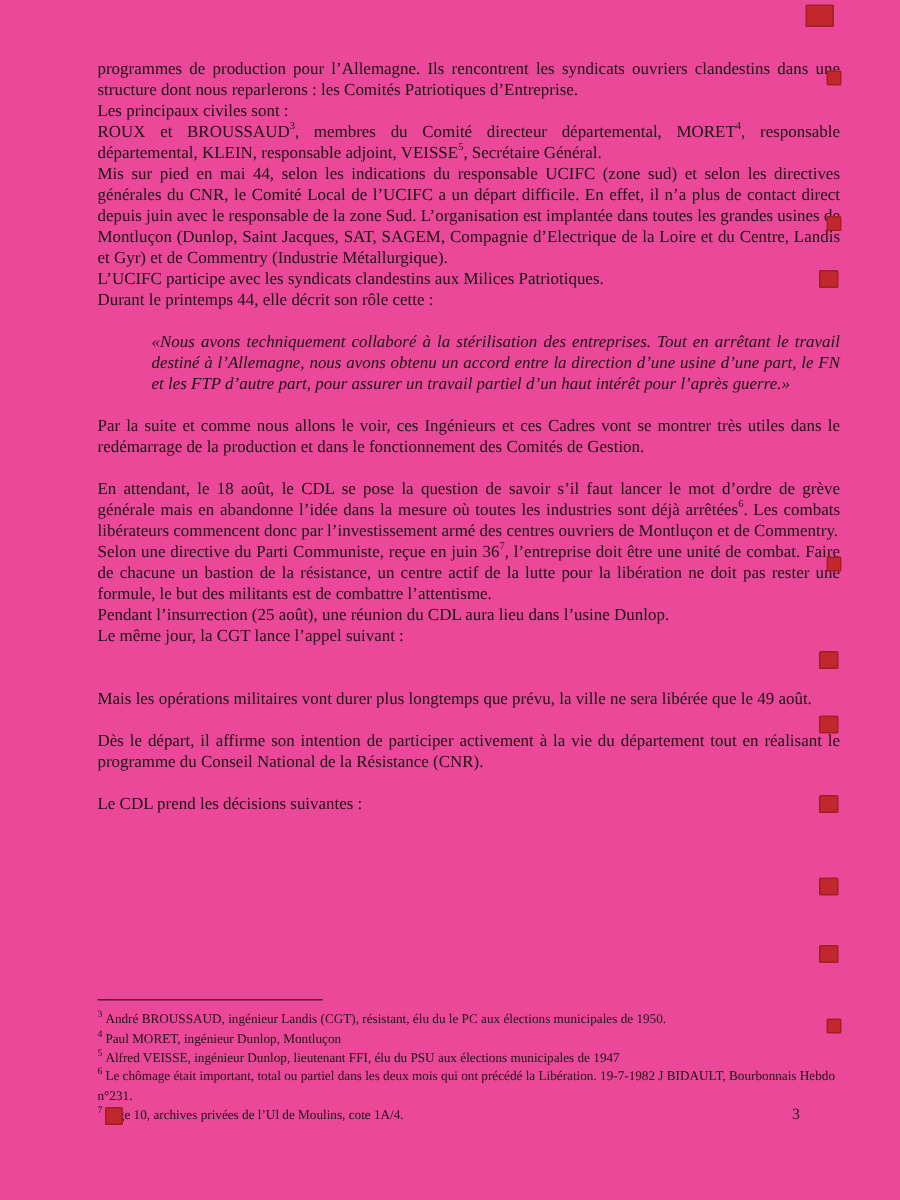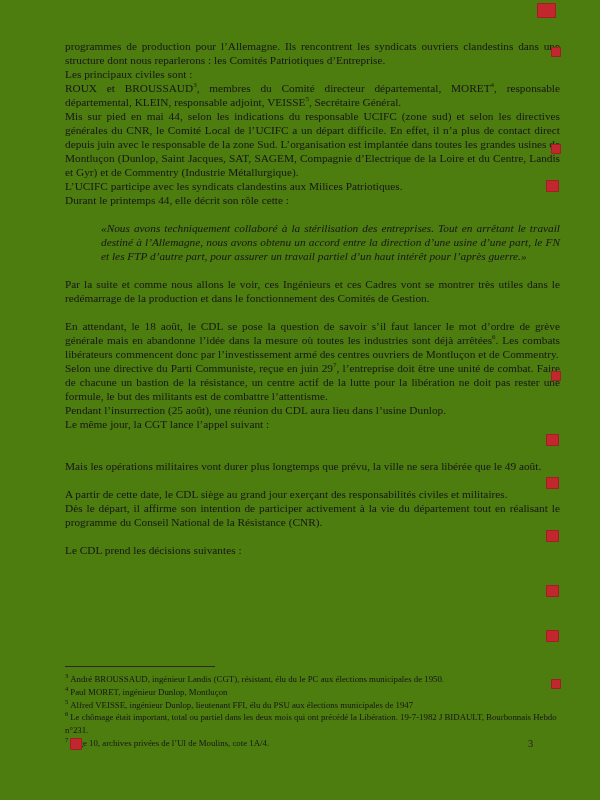--- a/index.html
+++ b/index.html
@@ -1,20 +1,20 @@
 <!DOCTYPE html>
 <html><head>
 <meta charset="utf-8">
 <style>
   * { margin:0; padding:0; box-sizing:border-box; }
   html,body { width:600px; height:800px; }
   body { background:#e8e8e8; font-family:"Liberation Serif","DejaVu Serif",serif; }
   .page {
     position:relative; width:600px; height:800px;
-    background:#4d7c0f; color:#161616; overflow:hidden;
+    background:#ec4899; color:#161616; overflow:hidden;
   }
   .content {
     position:absolute; left:65px; top:39px; width:495px;
     font-size:11.3px; line-height:14px; text-align:justify;
   }
   .para { }
   .quote {
     margin-left:36px; font-style:italic;font-family:Liberation Serif, serif;
   }
   .spacer { height:14px; }
@@ -50,28 +50,27 @@
       <div class="para"><span>ROUX et BROUSSAUD</span><sup>3</sup><span>, membres du Comité directeur départemental, MORET</span><sup>4</sup><span>, responsable départemental, KLEIN, responsable adjoint, VEISSE</span><sup>5</sup><span>, Secrétaire Général.</span></div>
       <div class="para"><span>Mis sur pied en mai 44, selon les indications du responsable UCIFC (zone sud) et selon les directives générales du CNR, le Comité Local de l’UCIFC a un départ difficile. En effet, il n’a plus de contact direct depuis juin avec le responsable de la zone Sud. L’organisation est implantée dans toutes les grandes usines de Montluçon (Dunlop, Saint Jacques, SAT, SAGEM, Compagnie d’Electrique de la Loire et du Centre, Landis et Gyr) et de Commentry (Industrie Métallurgique).</span></div>
       <div class="para"><span>L’UCIFC participe avec les syndicats clandestins aux Milices Patriotiques.</span></div>
       <div class="para"><span>Durant le printemps 44, elle décrit son rôle cette :</span></div>
       <div class="spacer"></div>
       <div class="quote"><span>«Nous avons techniquement collaboré à la stérilisation des entreprises. Tout en arrêtant le travail destiné à l’Allemagne, nous avons obtenu un accord entre la direction d’une usine d’une part, le FN et les FTP d’autre part, pour assurer un travail partiel d’un haut intérêt pour l’après guerre.»</span></div>
       <div class="spacer"></div>
       <div class="para"><span>Par la suite et comme nous allons le voir, ces Ingénieurs et ces Cadres vont se montrer très utiles dans le redémarrage de la production et dans le fonctionnement des Comités de Gestion.</span></div>
       <div class="spacer"></div>
       <div class="para"><span>En attendant, le 18 août, le CDL se pose la question de savoir s’il faut lancer le mot d’ordre de grève générale mais en abandonne l’idée dans la mesure où toutes les industries sont déjà arrêtées</span><sup>6</sup><span>. Les combats libérateurs commencent donc par l’investissement armé des centres ouvriers de Montluçon et de Commentry.</span></div>
-      <div class="para"><span>Selon une directive du Parti Communiste, reçue en juin 29</span><sup>7</sup><span>, l’entreprise doit être une unité de combat. Faire de chacune un bastion de la résistance, un centre actif de la lutte pour la libération ne doit pas rester une formule, le but des militants est de combattre l’attentisme.</span></div>
+      <div class="para"><span>Selon une directive du Parti Communiste, reçue en juin 36</span><sup>7</sup><span>, l’entreprise doit être une unité de combat. Faire de chacune un bastion de la résistance, un centre actif de la lutte pour la libération ne doit pas rester une formule, le but des militants est de combattre l’attentisme.</span></div>
       <div class="para"><span>Pendant l’insurrection (25 août), une réunion du CDL aura lieu dans l’usine Dunlop.</span></div>
       <div class="para"><span>Le même jour, la CGT lance l’appel suivant :</span></div>
       <div class="spacer"></div>
       <div class="spacer"></div>
       <div class="para"><span>Mais les opérations militaires vont durer plus longtemps que prévu, la ville ne sera libérée que le 49 août.</span></div>
       <div class="spacer"></div>
-      <div class="para"><span>A partir de cette date, le CDL siège au grand jour exerçant des responsabilités civiles et militaires.</span></div>
       <div class="para"><span>Dès le départ, il affirme son intention de participer activement à la vie du département tout en réalisant le programme du Conseil National de la Résistance (CNR).</span></div>
       <div class="spacer"></div>
       <div class="para"><span>Le CDL prend les décisions suivantes :</span></div>
     </div>
   <div class="footnote-rule"></div>
   <div class="footnotes" id="doc-footnotes">
       <div class="footnote"><sup>3</sup><span>André BROUSSAUD, ingénieur Landis (CGT), résistant, élu du le PC aux élections municipales de 1950.</span></div>
       <div class="footnote"><sup>4</sup><span>Paul MORET, ingénieur Dunlop, Montluçon</span></div>
       <div class="footnote"><sup>5</sup><span>Alfred VEISSE, ingénieur Dunlop, lieutenant FFI, élu du PSU aux élections municipales de 1947</span></div>
       <div class="footnote"><sup>6</sup><span>Le chômage était important, total ou partiel dans les deux mois qui ont précédé la Libération. 19-7-1982 J BIDAULT, Bourbonnais Hebdo n°231.</span></div>

